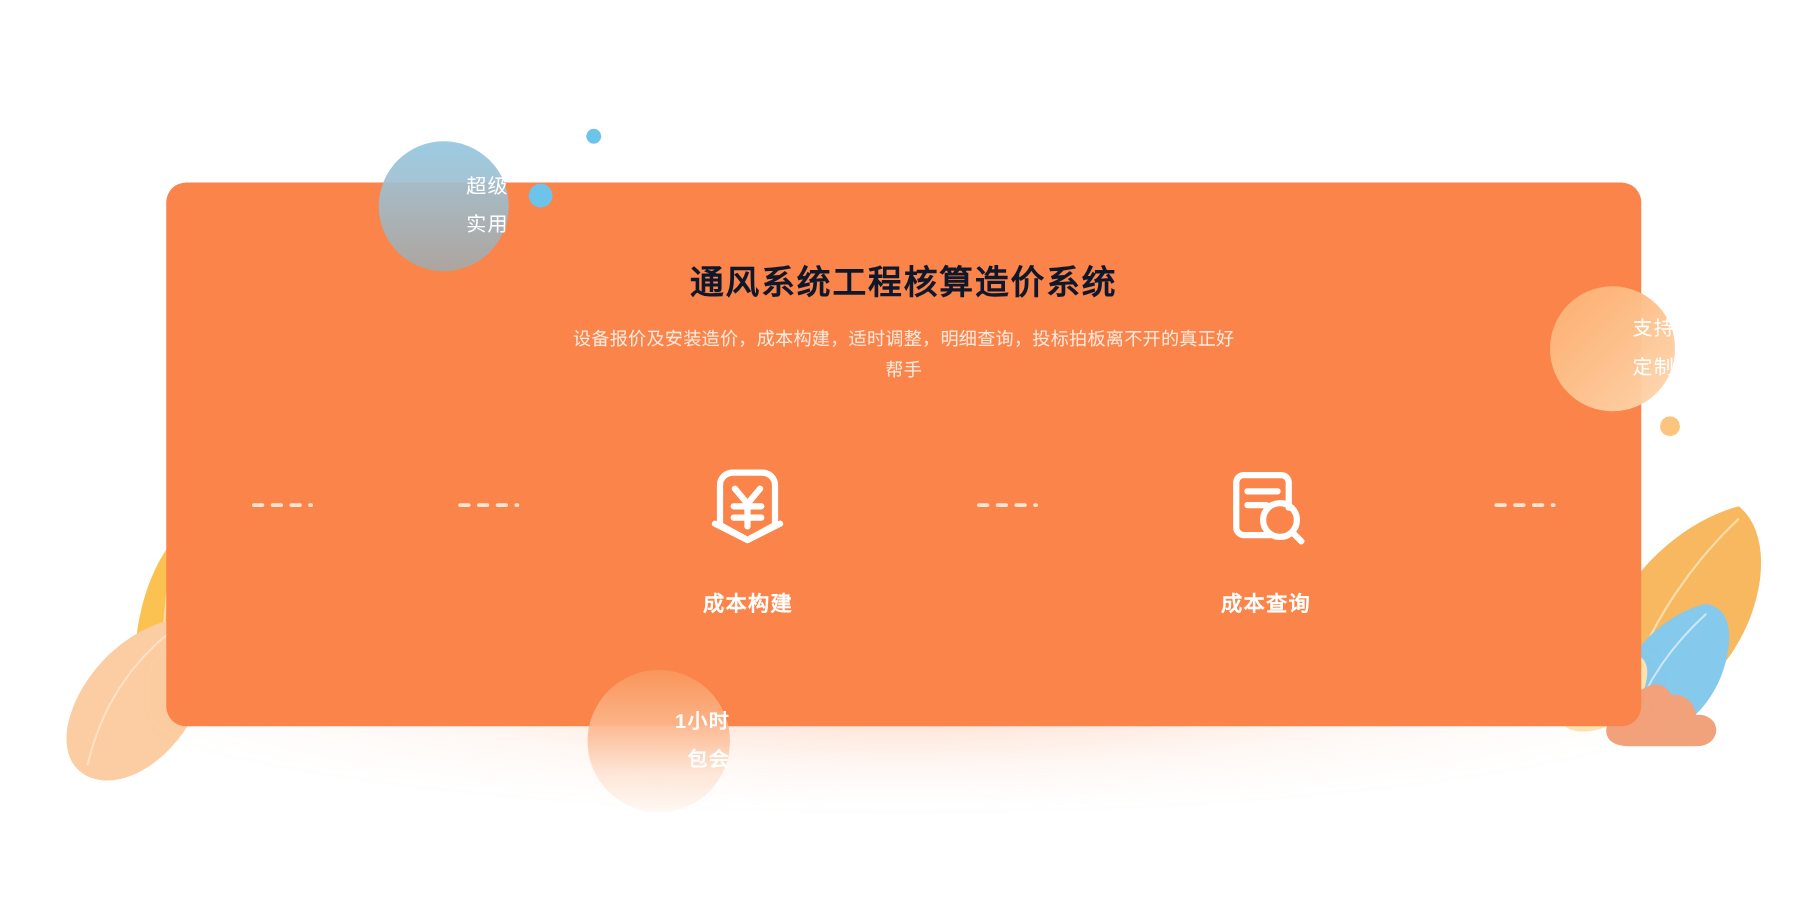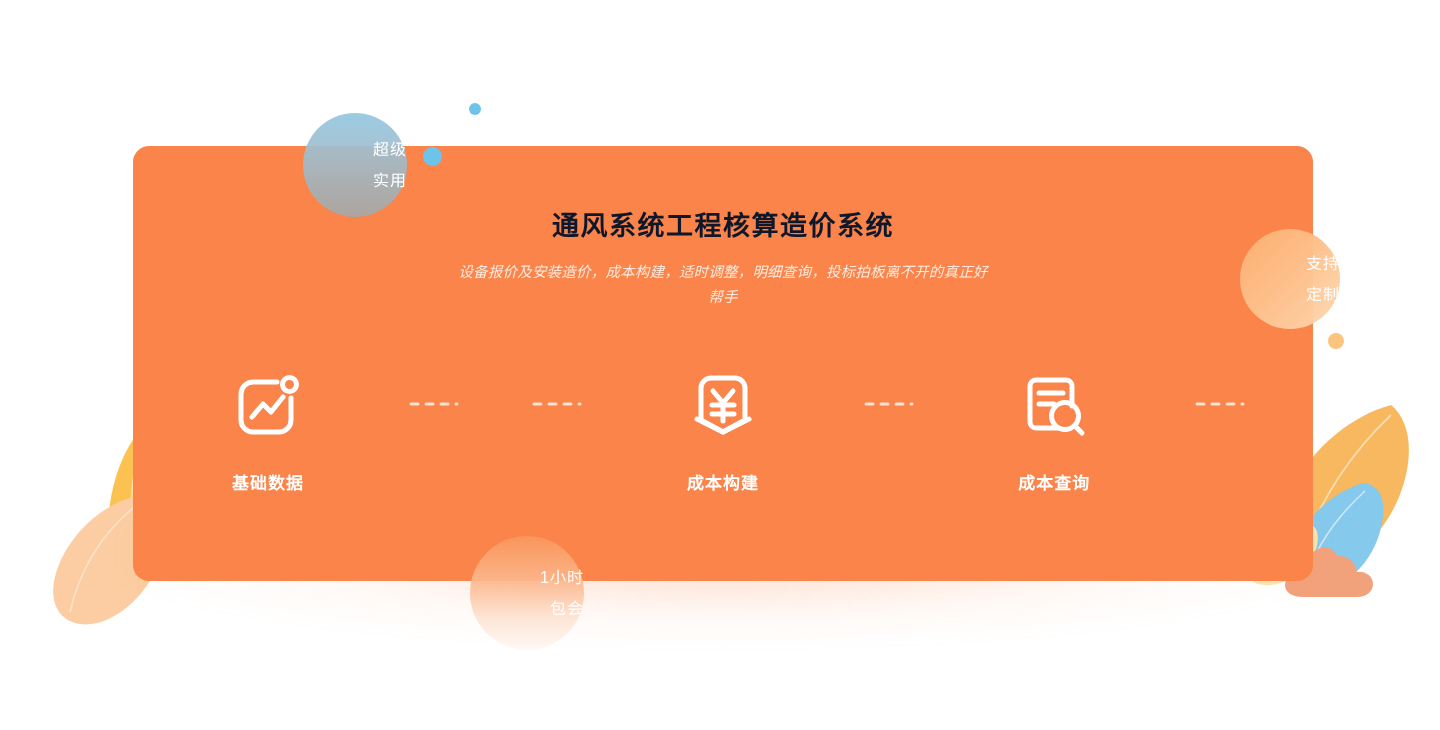--- a/index.html
+++ b/index.html
@@ -72,21 +72,20 @@
     line-height: 1.2;
     margin: 0;
   }
   .subtitle {
     color: #fdeadf;
     font-size: 14.5px;
     line-height: 25px;
     margin: 18px auto 0;
     width: 530px;
     letter-spacing: 0.2px;
-    font-style: italic;
   }
 
   
   .features {
     position: absolute;
     left: 60px;
     top: 215px;
     width: 1060px;
     display: flex;
     align-items: flex-start;
@@ -155,20 +154,21 @@
     font-family: Liberation Serif, serif;
   }
   .badge-hour {
     left: 470px; top: 536px;
     width: 114px; height: 114px;
     background: linear-gradient(180deg,
         rgba(249,150,90,0.97) 0%,
         rgba(252,186,146,0.92) 42%,
         rgba(253,224,205,0.78) 72%,
         rgba(255,243,236,0.55) 100%);
+    font-weight: bold;
   }
   .badge-line { white-space: nowrap; }
 
   
   .dot { position: absolute; border-radius: 50%; z-index: 6; }
   .dot-blue-small { left: 469px; top: 103px; width: 12px; height: 12px; background: #6EC3EA; }
   .dot-blue-big   { left: 423px; top: 147px; width: 19px; height: 19px; background: #6EC3EA; }
   .dot-orange     { left: 1328px; top: 333px; width: 16px; height: 16px; background: #FBC57E; }
 </style>
 </head>
@@ -207,31 +207,20 @@
 
   <div class="card">
 
     <div class="heading">
       <h1 class="title">通风系统工程核算造价系统</h1>
       <p class="subtitle">设备报价及安装造价，成本构建，适时调整，明细查询，投标拍板离不开的真正好帮手</p>
     </div>
 
     <div class="features">
 
-      <div class="feature">
-        <div class="feature-icon">
-          <svg viewBox="0 0 80 80" width="80" height="80" aria-hidden="true">
-            <path d="M63 34 V 56 C 63 62.6 57.6 68 51 68 H 25 C 18.4 68 13 62.6 13 56 V 30
-                     C 13 23.4 18.4 18 25 18 H 49" stroke="#FFFFFF" stroke-width="5" fill="none" stroke-linecap="round"></path>
-            <circle cx="61.5" cy="20.5" r="7" stroke="#FFFFFF" stroke-width="5" fill="none"></circle>
-            <path d="M24 53 L 35 40 L 43 48 L 55 33" stroke="#FFFFFF" stroke-width="5" fill="none" stroke-linecap="round" stroke-linejoin="round"></path>
-          </svg>
-        </div>
-        <div class="feature-label">基础数据</div>
-      </div>
 
       <div class="connector">
         <svg width="50" height="4" viewBox="0 0 50 4" aria-hidden="true">
           <line x1="2" y1="2" x2="48" y2="2" stroke="#FDE3D2" stroke-width="3" stroke-linecap="round" stroke-dasharray="7 8"></line>
         </svg>
       </div>
 
 
       <div class="connector">
         <svg width="50" height="4" viewBox="0 0 50 4" aria-hidden="true">

